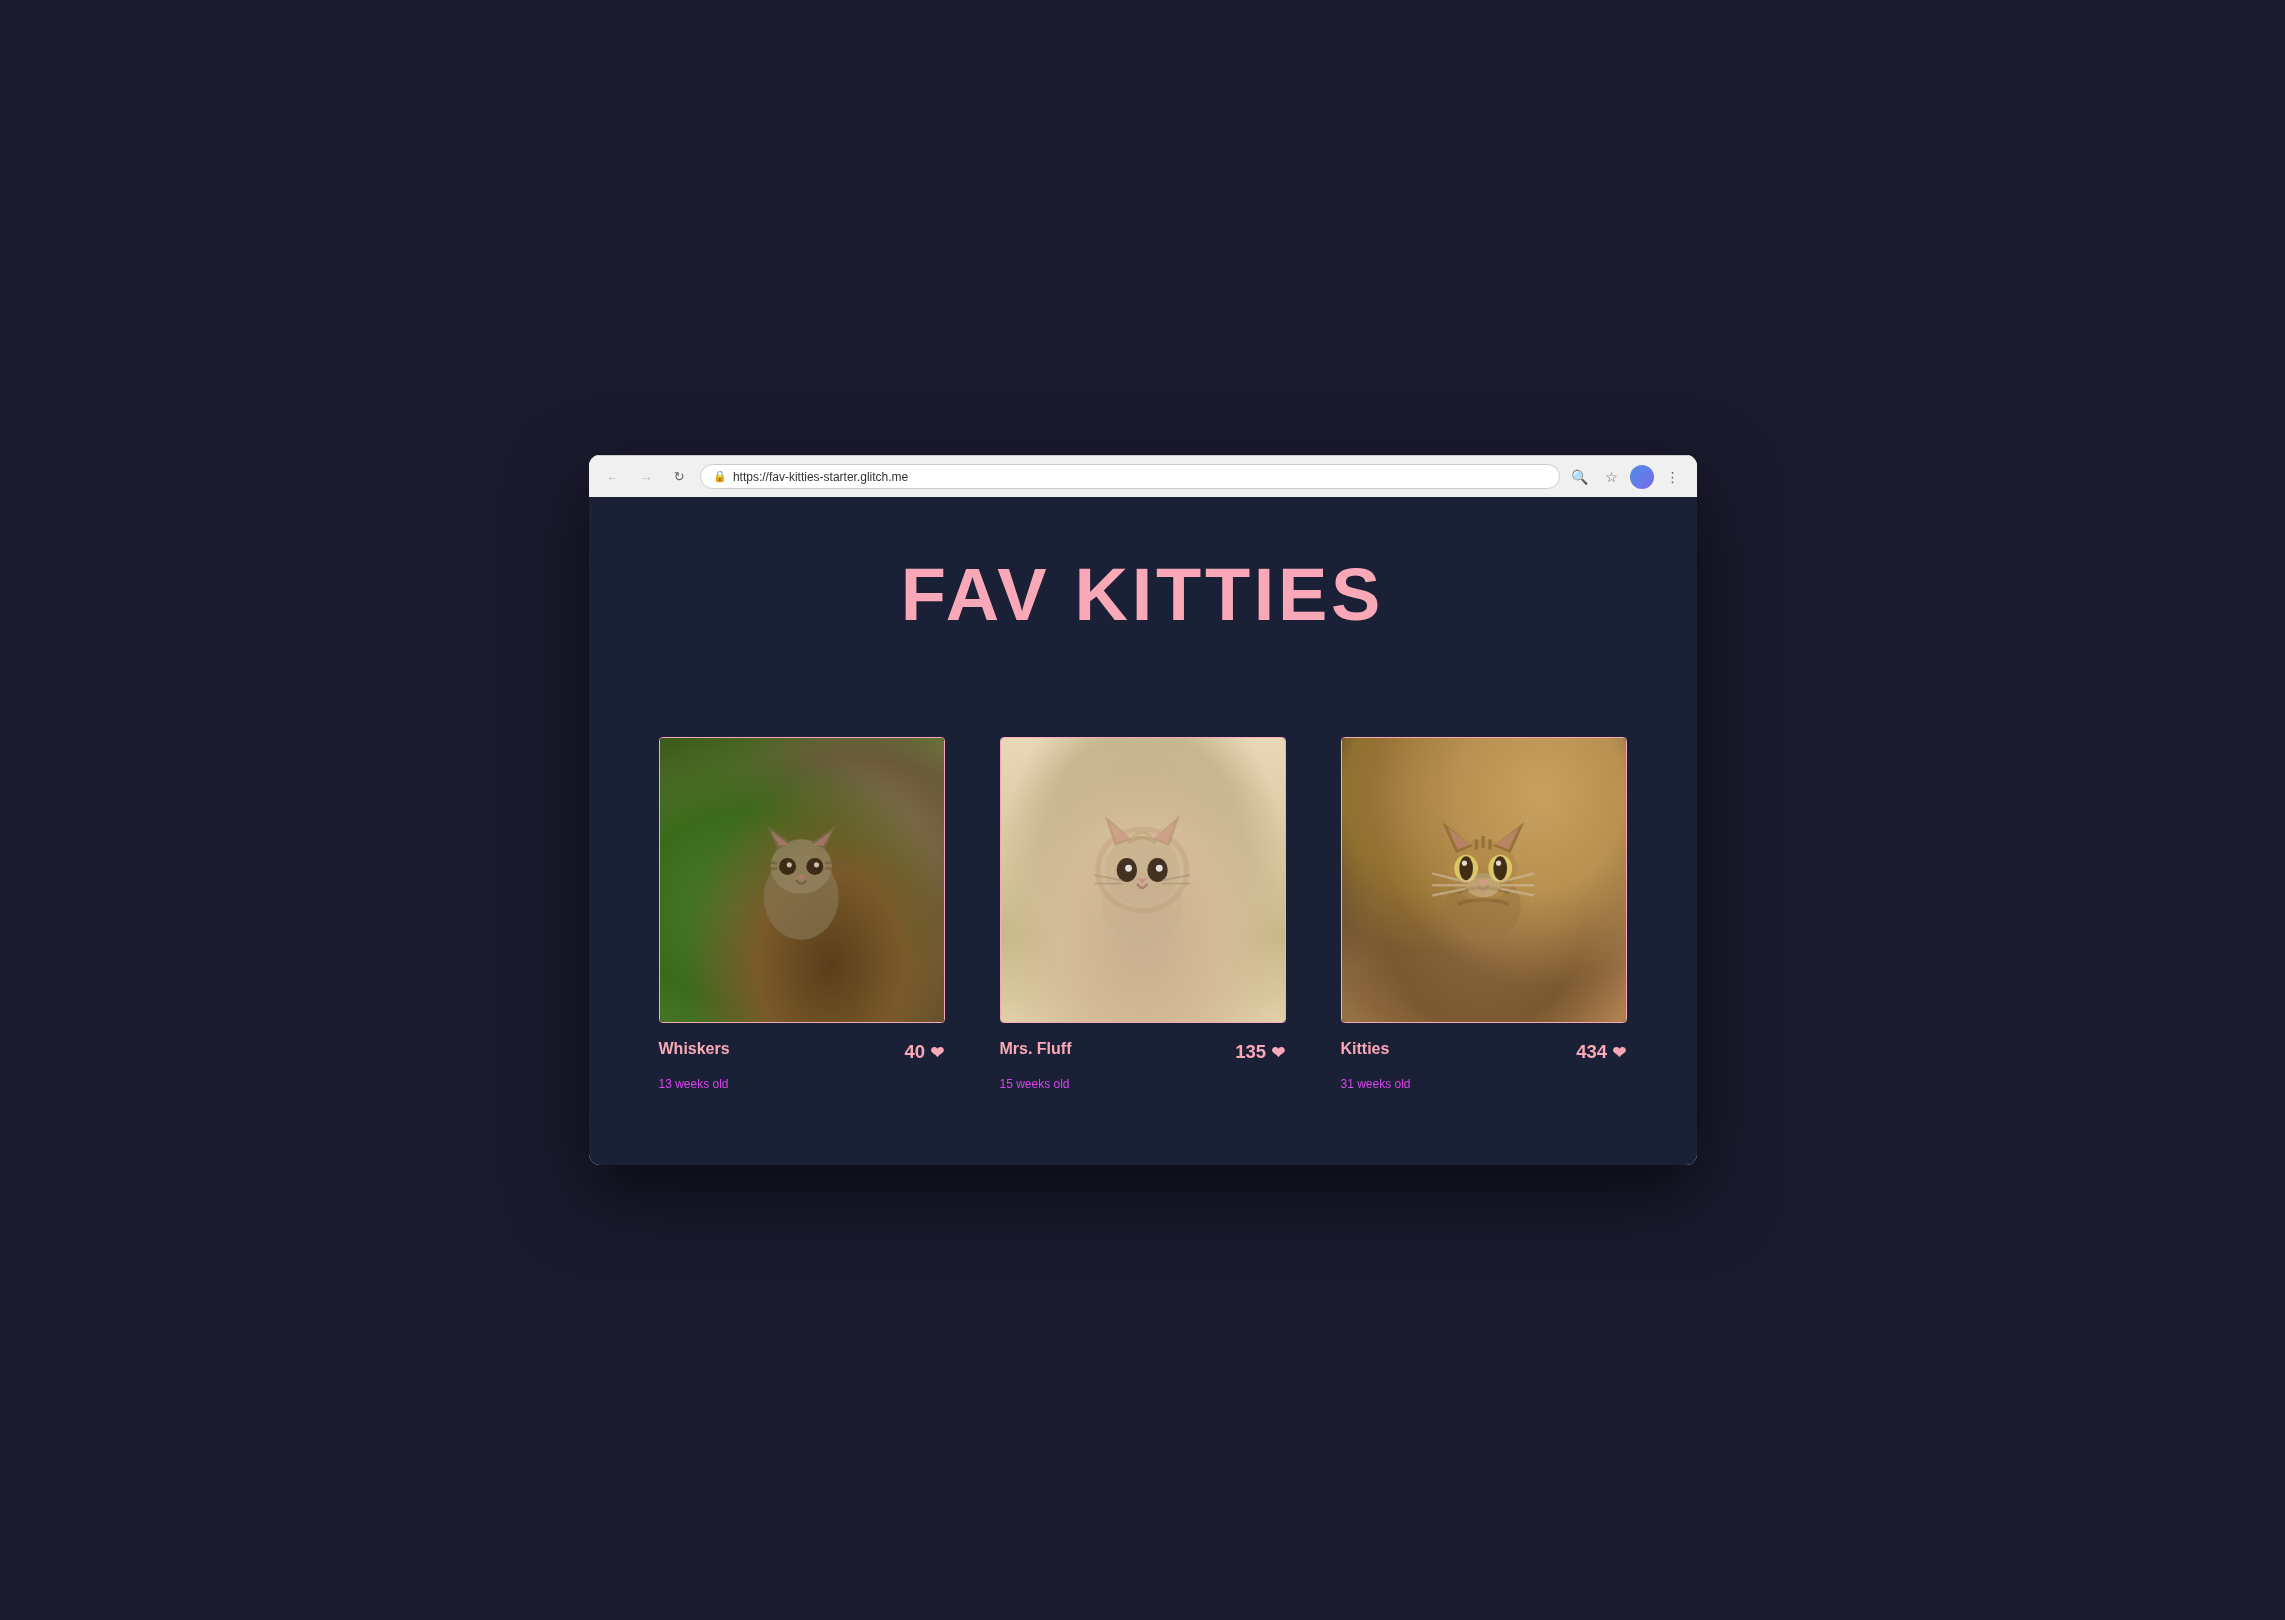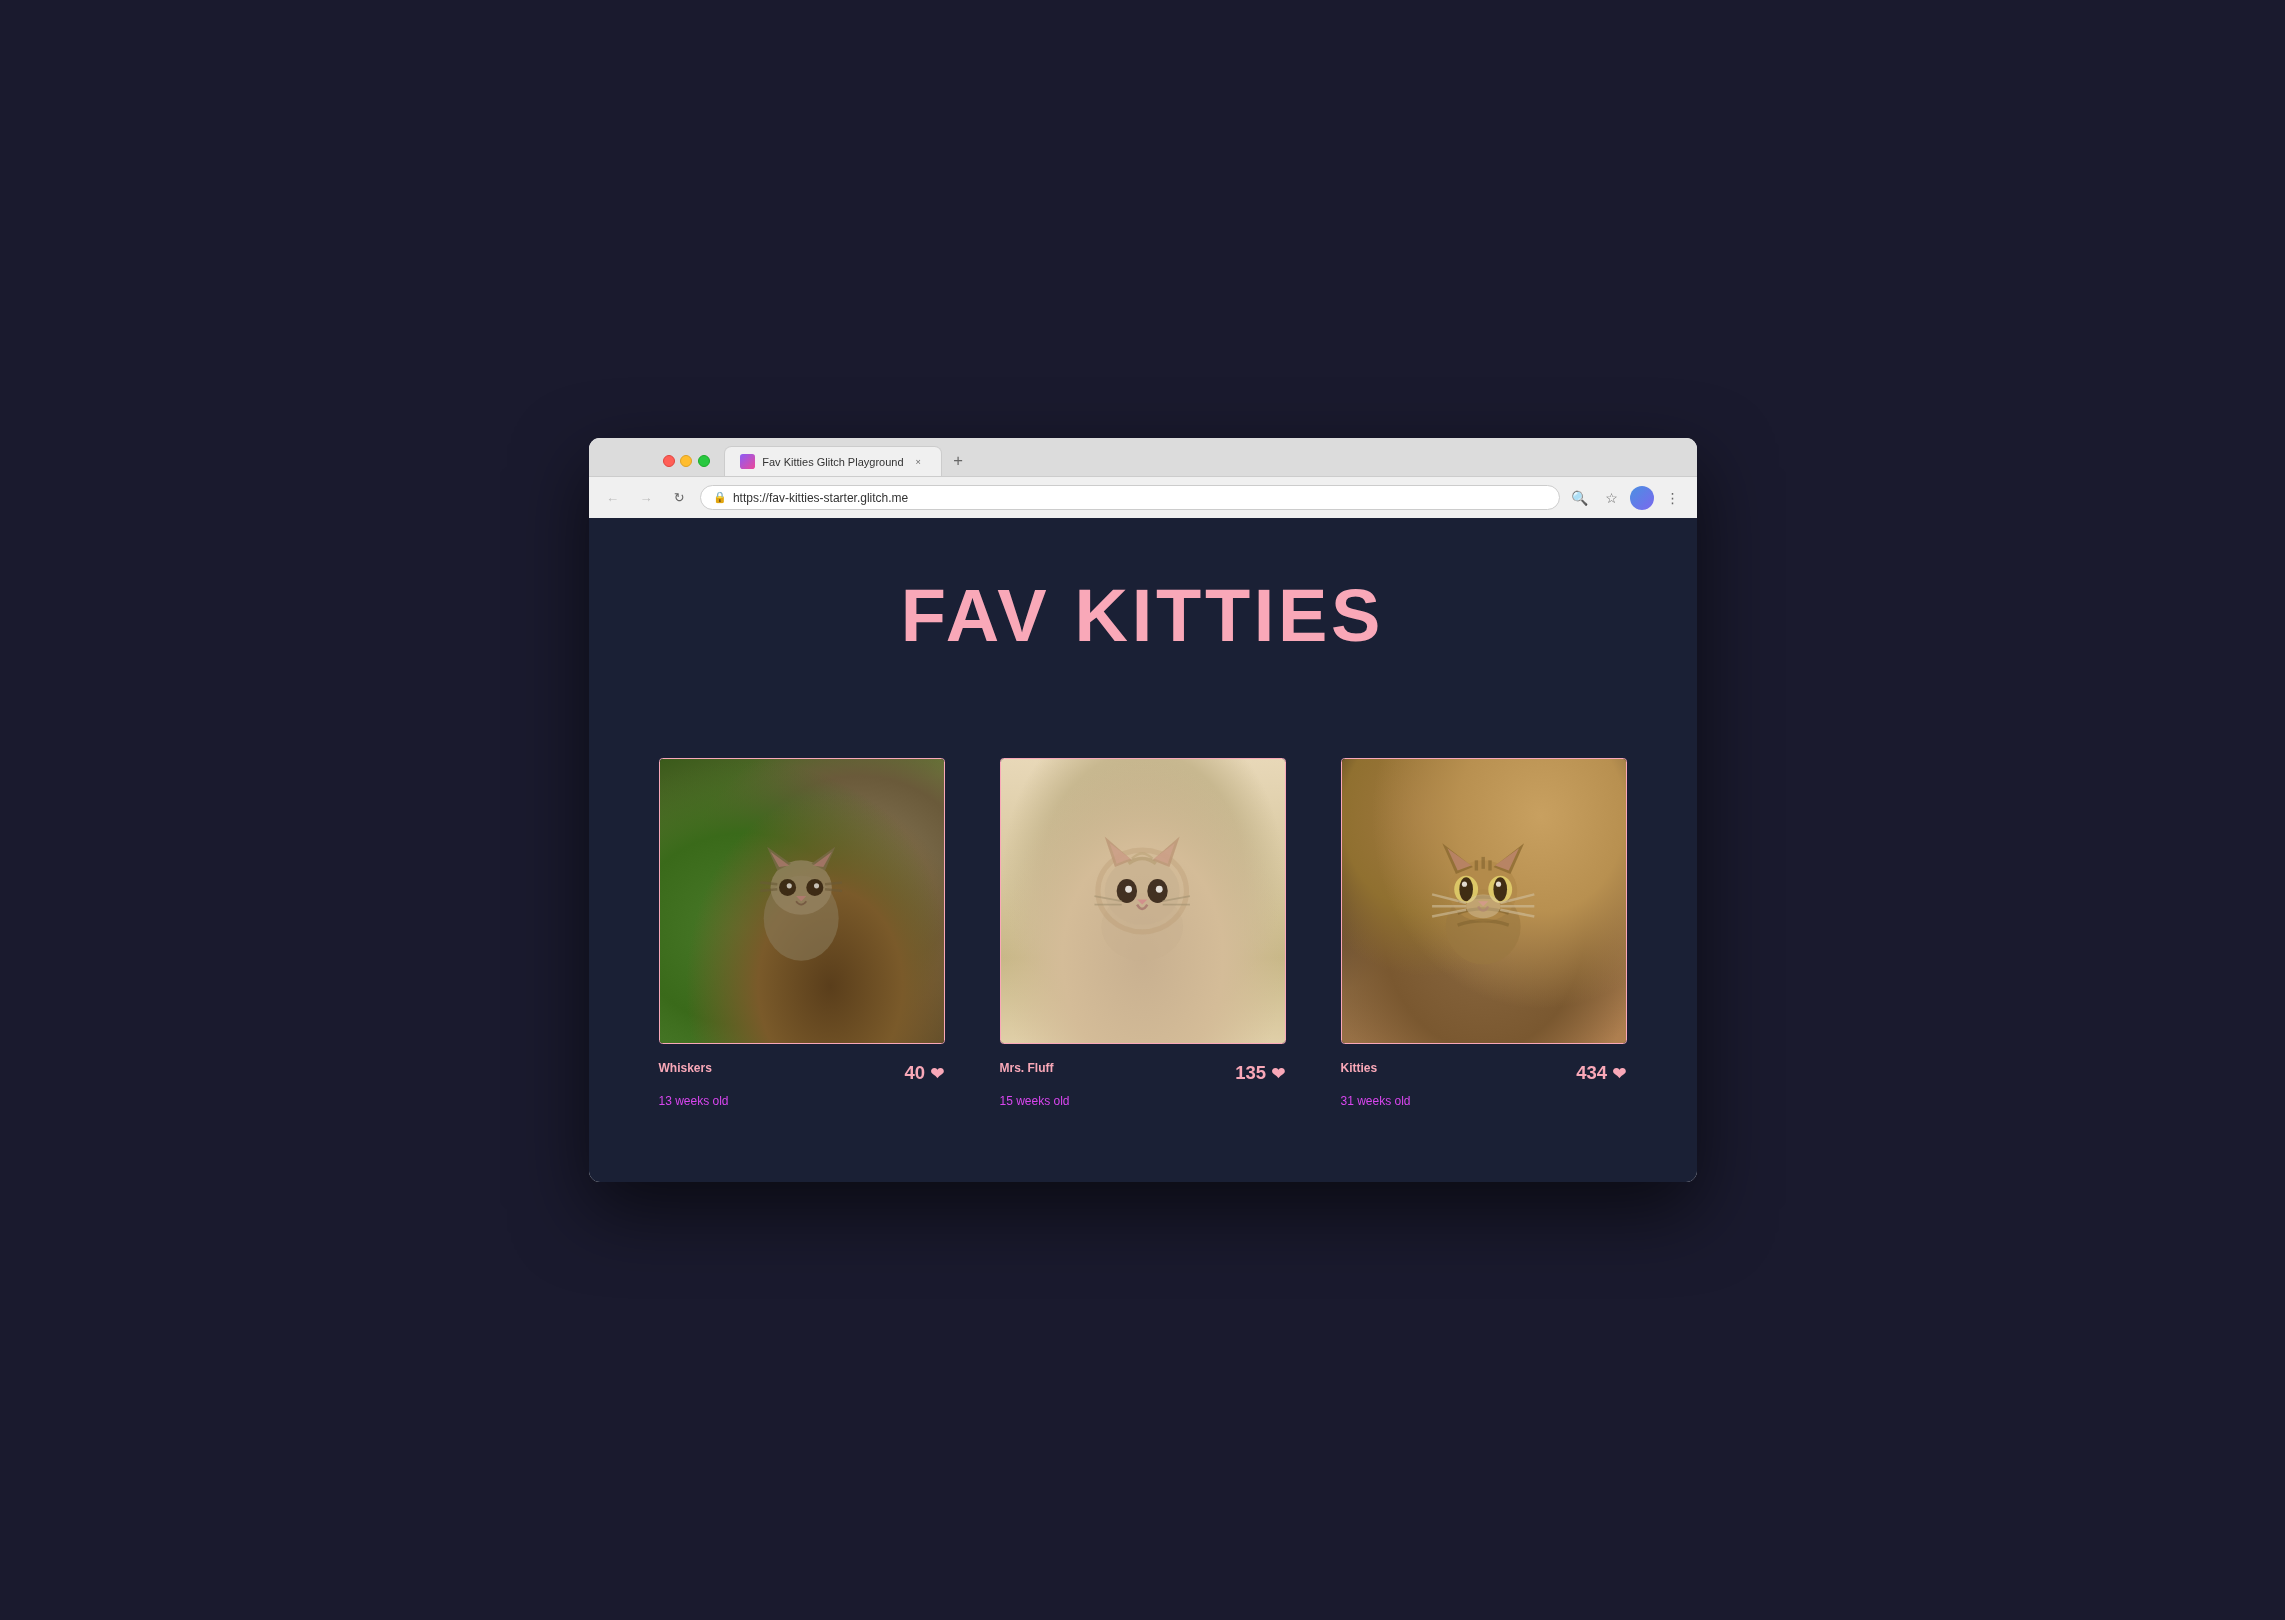--- a/index.html
+++ b/index.html
@@ -276,21 +276,21 @@
       align-items: flex-start;
       width: 100%;
     }
 
     .kitty-name-age {
       display: flex;
       flex-direction: column;
     }
 
     .kitty-name {
-      font-size: 12px;
+      font-size: 16px;
       font-weight: 700;
       color: #f9a8b8;
       margin-bottom: 19px;
       font-family: Arial, sans-serif;
     }
 
     .kitty-age {
       font-size: 12px;
       color: #d946ef;
       font-weight: 400;
@@ -310,35 +310,20 @@
     .heart-icon {
       color: #f9a8b8;
       font-size: 16.6px;
     }
   </style>
 </head>
 <body>
 
 <div class="browser-window">
 
-  <div class="tab-bar-wrapper">
-
-    <div style="display:flex;gap:5.5px;align-items:center;margin-right:14.8px;flex-shrink:0;">
-      <div class="traffic-light tl-red"></div>
-      <div class="traffic-light tl-yellow"></div>
-      <div class="traffic-light tl-green"></div>
-    </div>
-
-    <div class="browser-tab">
-      <div class="tab-favicon"></div>
-      <span class="tab-title">Fav Kitties Glitch Playground</span>
-      <span class="tab-close">×</span>
-    </div>
-    <div class="tab-new">+</div>
-  </div>
 
   <div class="address-bar-row">
     <div class="nav-btn disabled">←</div>
     <div class="nav-btn disabled">→</div>
     <div class="nav-btn">↻</div>
 
     <div class="address-bar">
       <span class="lock-icon">🔒</span>
       <span class="address-text">https://fav-kitties-starter.glitch.me</span>
     </div>

